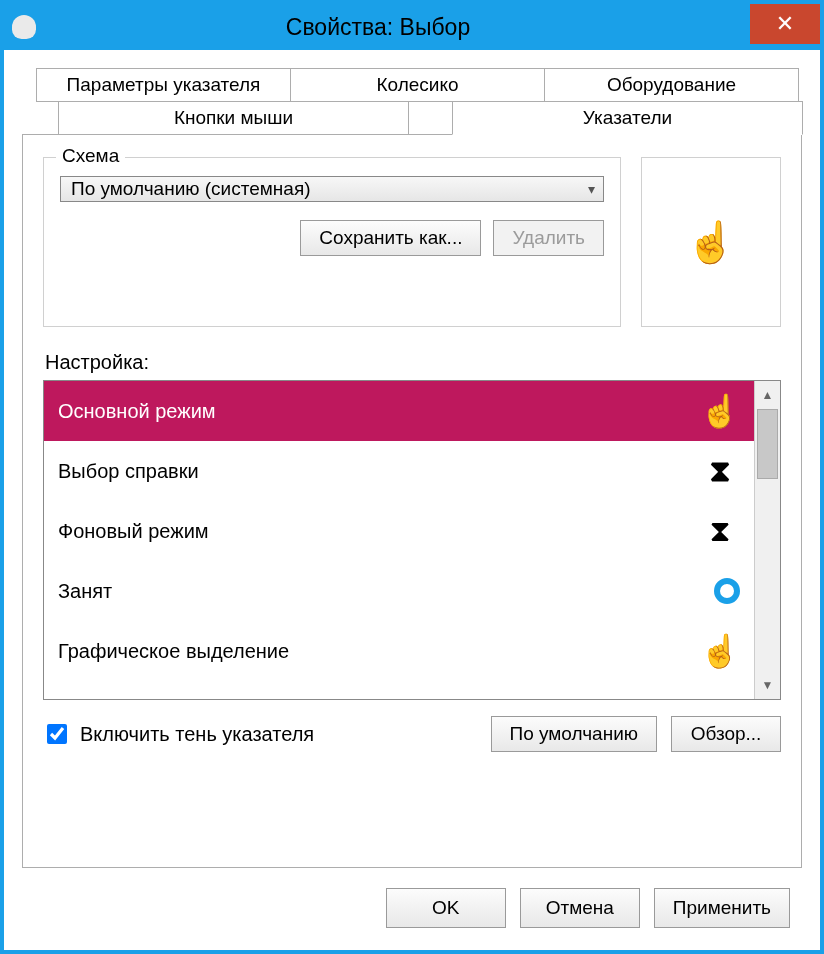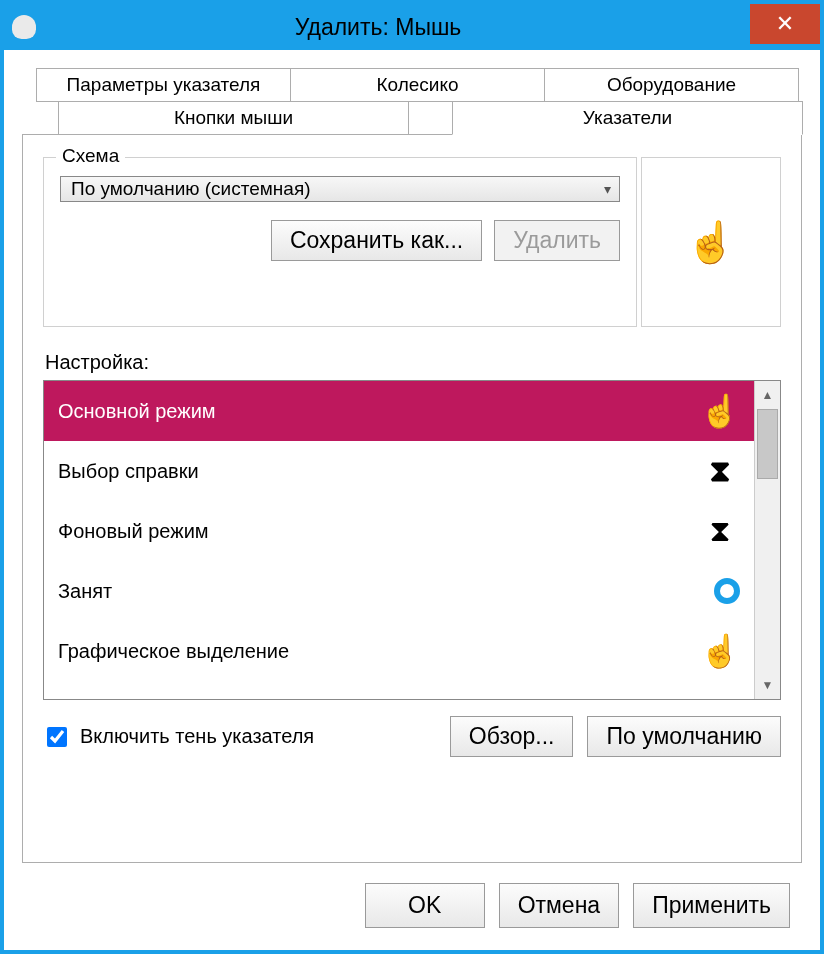--- a/index.html
+++ b/index.html
@@ -50,21 +50,21 @@
   .tabrow.bot { margin-top: -1px; }
   .tab.active {
     background: #fff; border-bottom: 1px solid #fff;
     position: relative; z-index: 2;
   }
   .panel {
     border: 1px solid #adadad; margin-top: -1px;
     padding: 22px 20px 20px 20px;
     flex: 1;
   }
-  .top-row { display: flex; gap: 4px; }
+  .top-row { display: flex; gap: 20px; }
   .fieldset {
     border: 1px solid #d0d0d0; padding: 18px 16px 16px 16px;
     position: relative; flex: 1;
   }
   .fieldset .legend {
     position: absolute; top: -13px; left: 12px;
     background: #fff; padding: 0 6px; font-size: 19px;
   }
   .combo {
     display: flex; align-items: center;
@@ -73,21 +73,21 @@
     padding: 0 8px 0 10px; font-size: 19px;
     cursor: pointer; justify-content: space-between;
   }
   .combo .chev { font-size: 14px; color: #555; }
   .scheme-btns {
     display: flex; justify-content: flex-end; gap: 12px;
     margin-top: 18px;
   }
   .btn {
     border: 1px solid #9a9a9a; background: linear-gradient(#fcfcfc,#e8e8e8);
-    font-size: 23px; padding: 6px 18px; cursor: pointer;
+    font-size: 19px; padding: 6px 18px; cursor: pointer;
     min-width: 110px; text-align:center;
   }
   .btn.disabled { color: #9b9b9b; cursor: default; background:#f2f2f2; }
   .preview-box {
     width: 140px; height: 170px; border: 1px solid #d0d0d0;
     display: flex; align-items: center; justify-content: center;
   }
   .cursor-hand {
     font-size: 40px; line-height:1;
   }
@@ -129,21 +129,21 @@
   }
   .dlg-buttons .btn { min-width:120px; padding:8px 18px; }
 </style>
 </head>
 <body>
 
 <div class="window">
 
   <div class="titlebar">
     <div class="mouse-ico"></div>
-    <div class="title">Удалить: Мышь</div>
+    <div class="title">Свойства: Выбор</div>
     <div class="close-btn">
       <span>✕</span>
     </div>
   </div>
 
   <div class="client">
 
     <div class="tabstrip">
       <div class="tabrow top">
         <div class="tab first">Параметры указателя</div>
@@ -208,22 +208,22 @@
           <div class="arrow">▼</div>
         </div>
       </div>
 
       <div class="bottom-row">
         <label class="check-wrap">
           <input type="checkbox" id="shadow-cb" checked="" style="">
           <span>Включить тень указателя</span>
         </label>
         <div class="bottom-btns">
+          <div class="btn">По умолчанию</div>
           <div class="btn">Обзор...</div>
-          <div class="btn">По умолчанию</div>
         </div>
       </div>
 
     </div>
   </div>
 
   <div class="dlg-buttons">
     <div class="btn">OK</div>
     <div class="btn">Отмена</div>
     <div class="btn">Применить</div>

